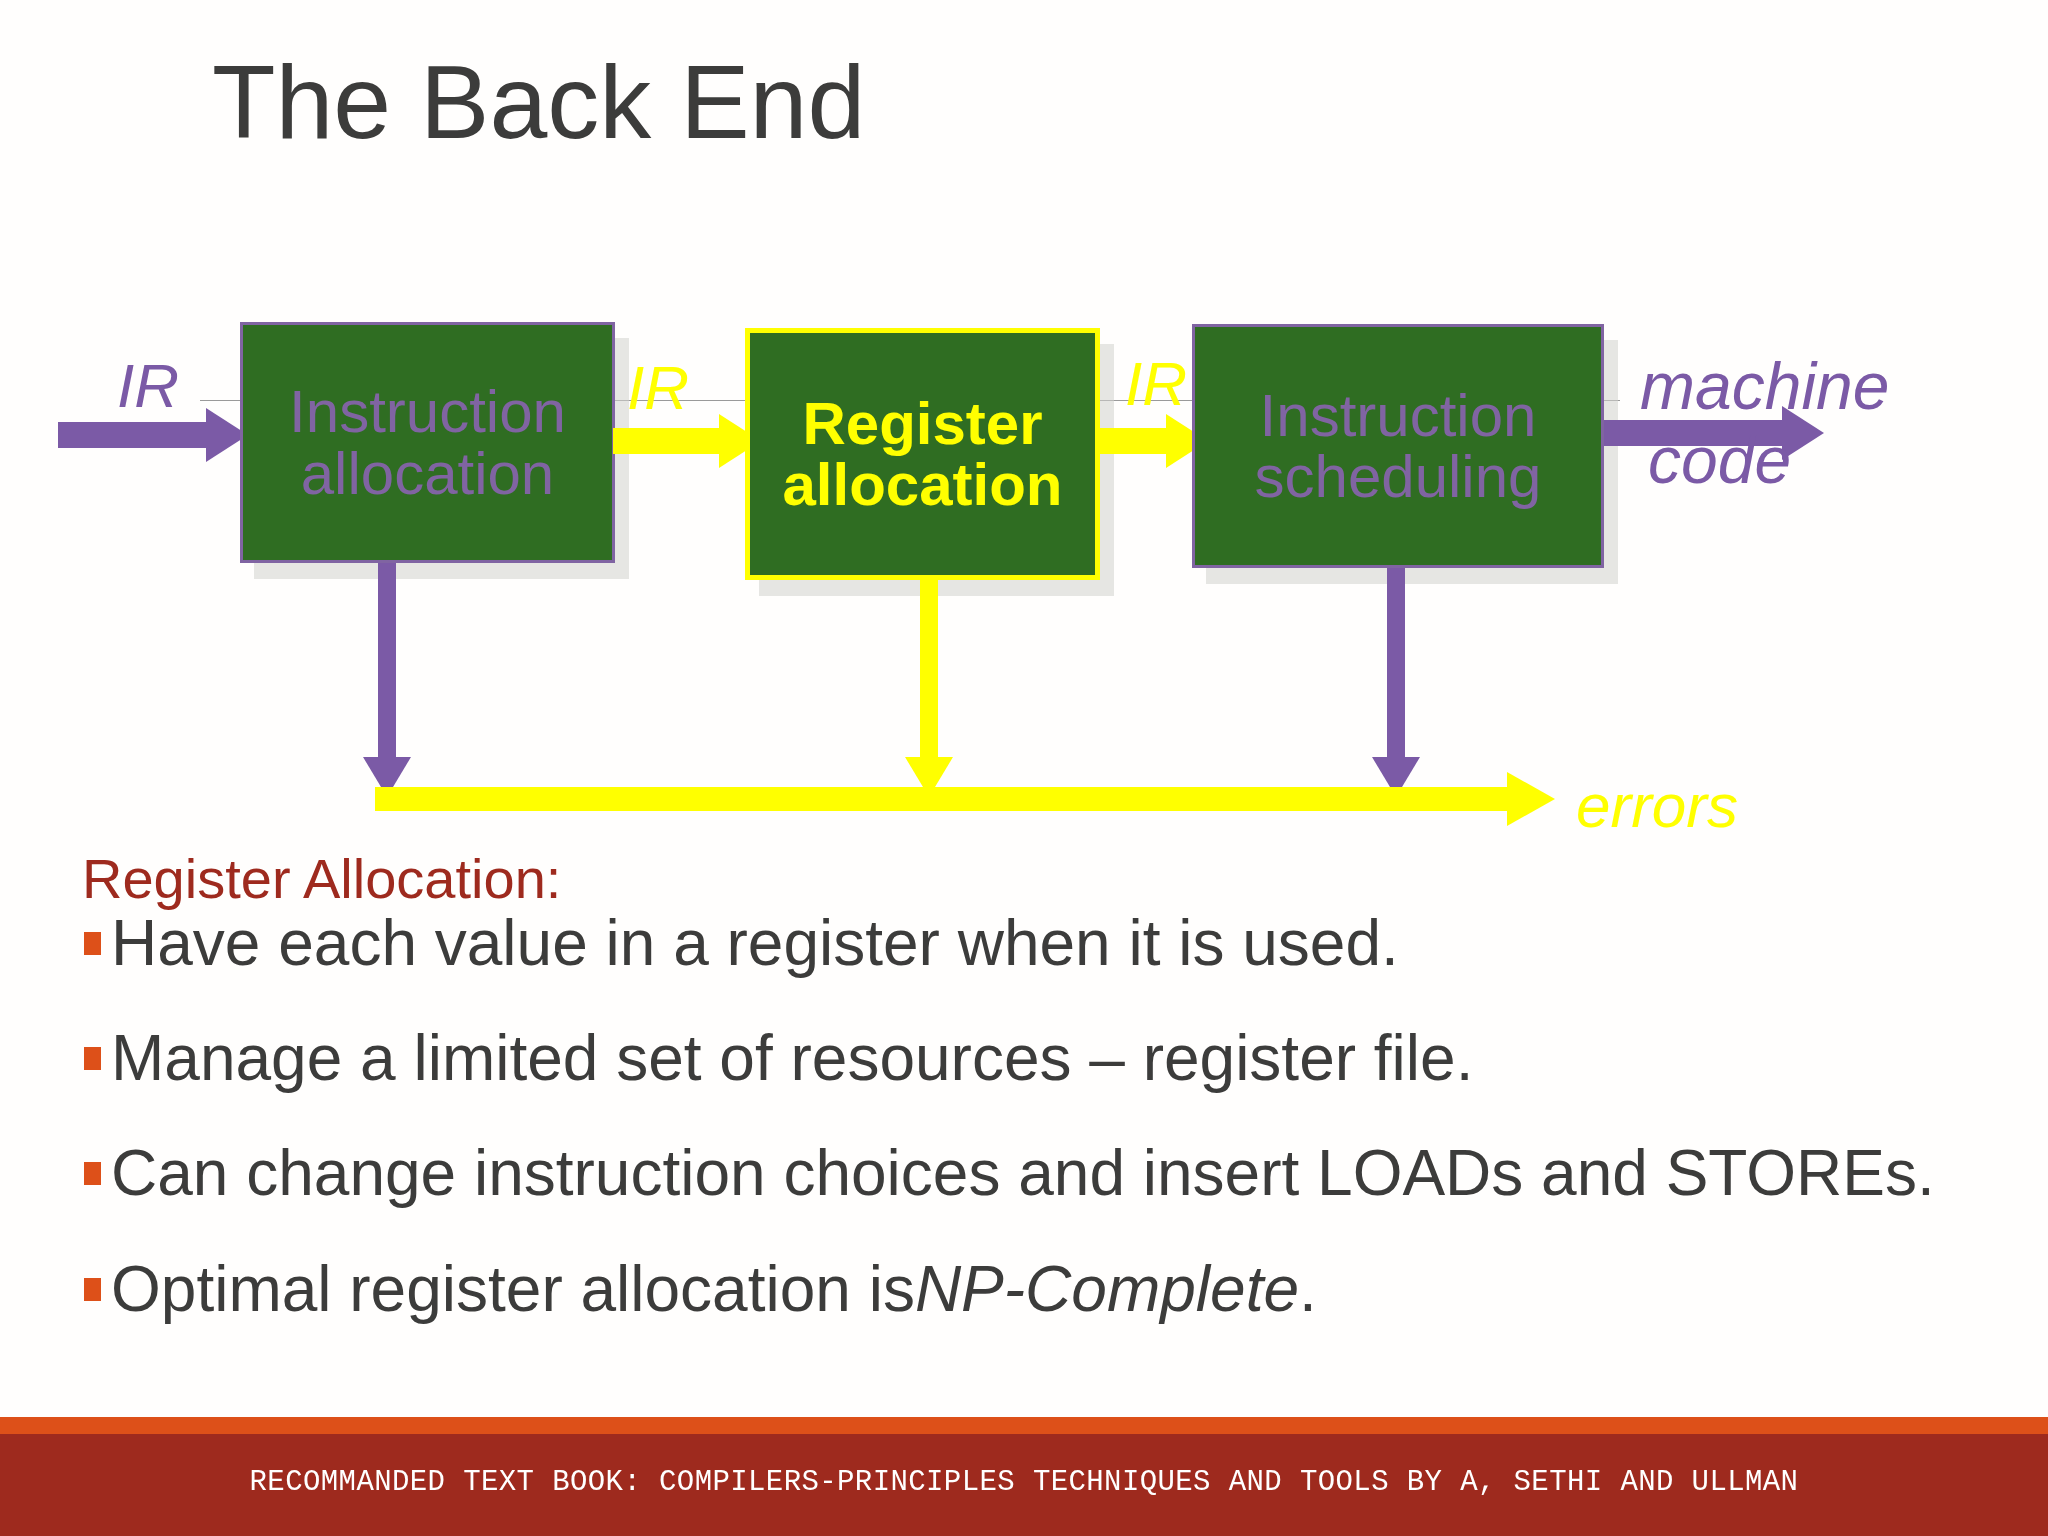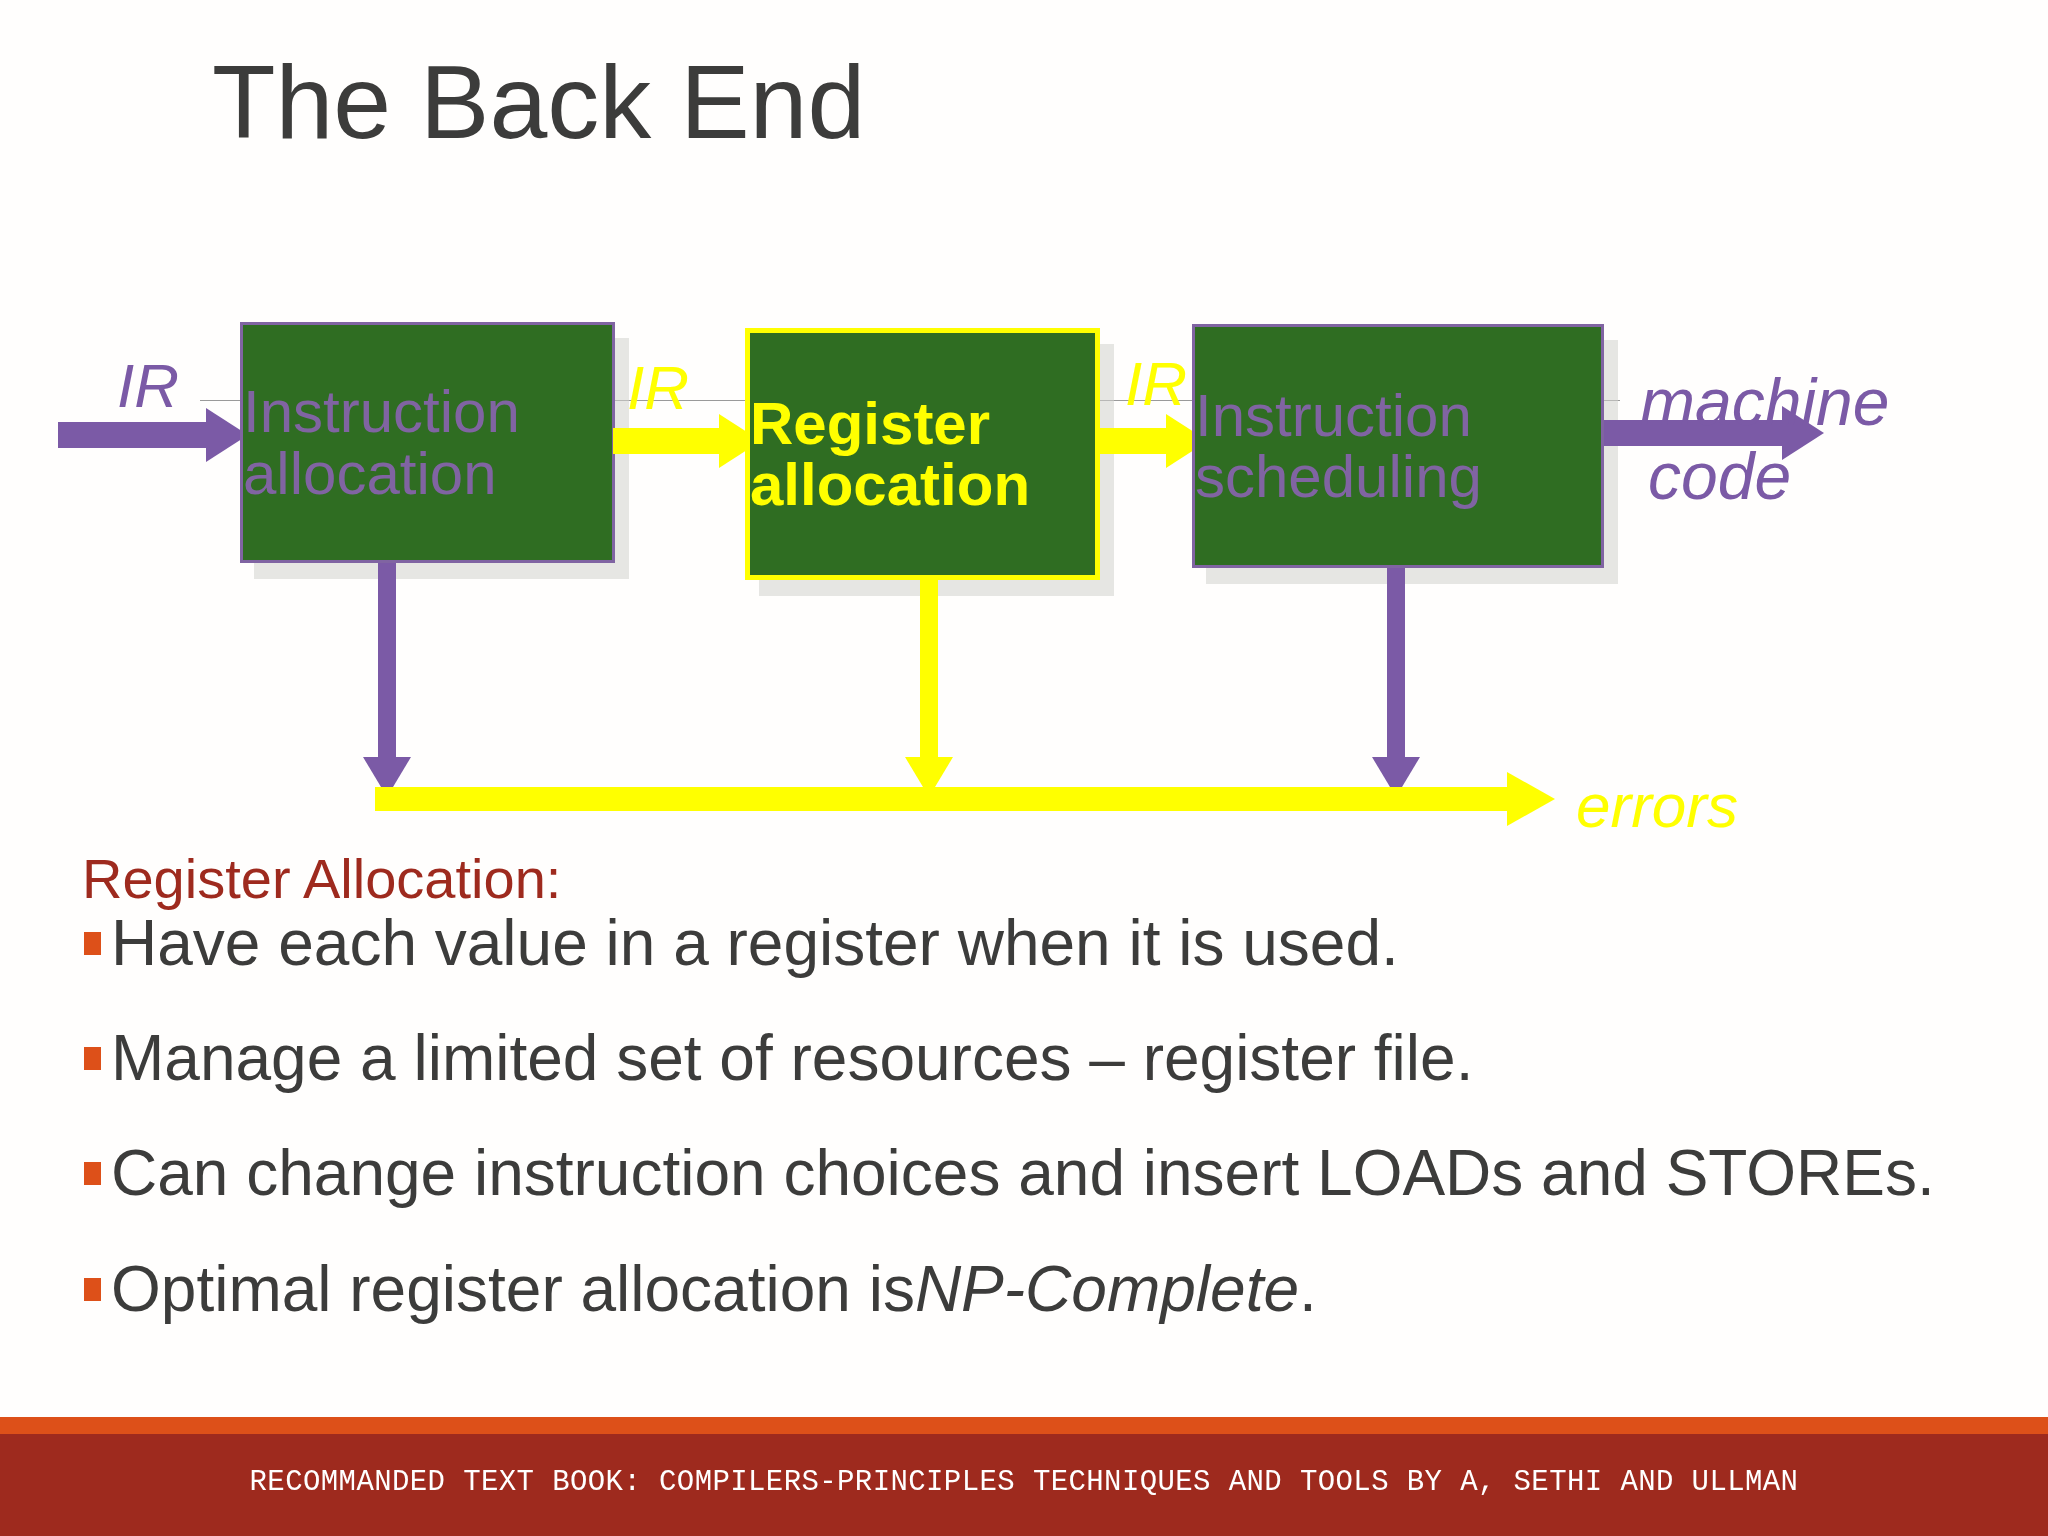--- a/index.html
+++ b/index.html
@@ -22,21 +22,21 @@
   }
 
   
   #diagram{position:absolute;left:0;top:200px;width:2048px;height:660px;}
 
   .proc-box{
     position:absolute;
     background:#2f6d22;
     box-sizing:border-box;
     display:flex;flex-direction:column;
-    align-items:flex-start;justify-content:center;
+    align-items:center;justify-content:center;
     text-align:center;
     line-height:1.02;
     font-size:60px;
     box-shadow:14px 16px 0 0 rgba(210,210,205,.55);
   }
   .proc-box .bl{display:block;white-space:nowrap;}
   .box-purple{border:3px solid #8064a2;color:#8064a2;}
   .box-yellow{border:5px solid #ffff00;color:#ffff00;}
 
   #box-instruction-selection{left:240px;top:122px;width:375px;height:241px;}
@@ -49,21 +49,21 @@
     font-family:"Liberation Sans", sans-serif;
     white-space:nowrap;
   }
   #ir-1{left:117px;top:150px;color:#7b5aa6;}
   #ir-2{left:627px;top:152px;color:#ffff00;}
   #ir-3{left:1125px;top:148px;color:#ffff00;}
 
   #machine-code{
     position:absolute;left:1640px;top:150px;
     font-style:italic;font-size:66px;color:#7b5aa6;
-    line-height:1.12;text-align:left;white-space:nowrap;margin-top:16px;
+    line-height:1.12;text-align:left;white-space:nowrap;
   }
   #machine-code .cl{display:block;}
   #machine-code .cl2{margin-left:8px;}
 
   #errors-label{
     position:absolute;left:1576px;top:570px;
     font-style:italic;font-size:62px;color:#ffff00;white-space:nowrap;
   }
 
   

